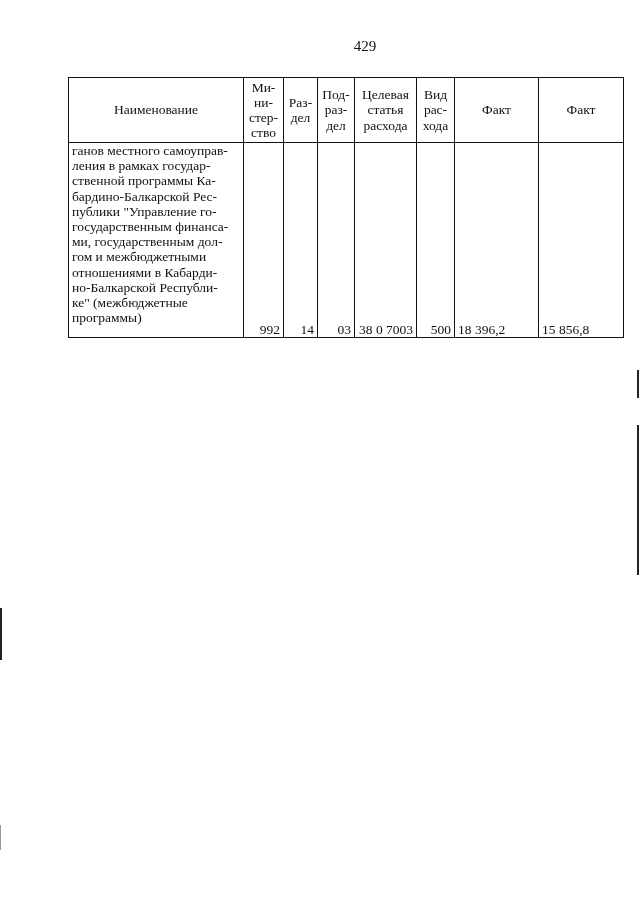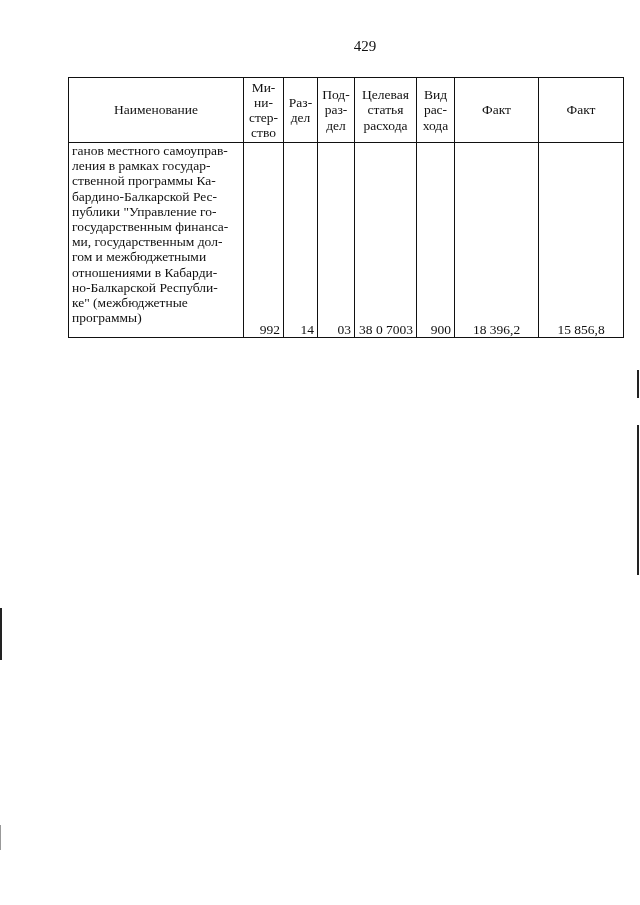--- a/index.html
+++ b/index.html
@@ -8,21 +8,21 @@
   .page-number { position: absolute; top: 38px; left: 0; width: 730px; text-align: center;
                  font-size: 15px; }
   table.budget { position: absolute; left: 68px; top: 77px; border-collapse: collapse;
                  table-layout: fixed; width: 555px; }
   table.budget th, table.budget td { border: 1.3px solid #111; padding: 0 3px; font-size: 13.5px;
                  line-height: 15.2px; font-weight: normal; }
   table.budget th { text-align: center; vertical-align: middle; height: 64px; }
   table.budget td { vertical-align: bottom; height: 194px; }
   td.name { text-align: left; padding: 1px 3px; }
   td.c { text-align: right; }
-  td.r { text-align: center; }
+  td.r { text-align: left; }
   .artifact { position: absolute; background: #222; }
 </style>
 </head>
 <body>
 
 <div class="page-number">429</div>
 
 <table class="budget">
   <colgroup>
     <col style="width:175px">
@@ -61,21 +61,21 @@
             <div>отношениями в Кабарди-</div>
             <div>но-Балкарской Республи-</div>
             <div>ке" (межбюджетные</div>
             <div>программы)</div>
           </div>
         </td>
       <td class="c">992</td>
       <td class="c">14</td>
       <td class="c">03</td>
       <td class="c">38 0 7003</td>
-      <td class="c">900</td>
+      <td class="c">500</td>
       <td class="r">18 396,2</td>
       <td class="r">15 856,8</td>
     </tr>
   </tbody>
 </table>
 
 <div class="artifact" style="left:637px;top:370px;width:2px;height:28px;"></div>
 <div class="artifact" style="left:637px;top:425px;width:2px;height:150px;"></div>
 <div class="artifact" style="left:0px;top:608px;width:2px;height:52px;"></div>
 <div class="artifact" style="left:0px;top:825px;width:1px;height:25px;background:#999;"></div>

